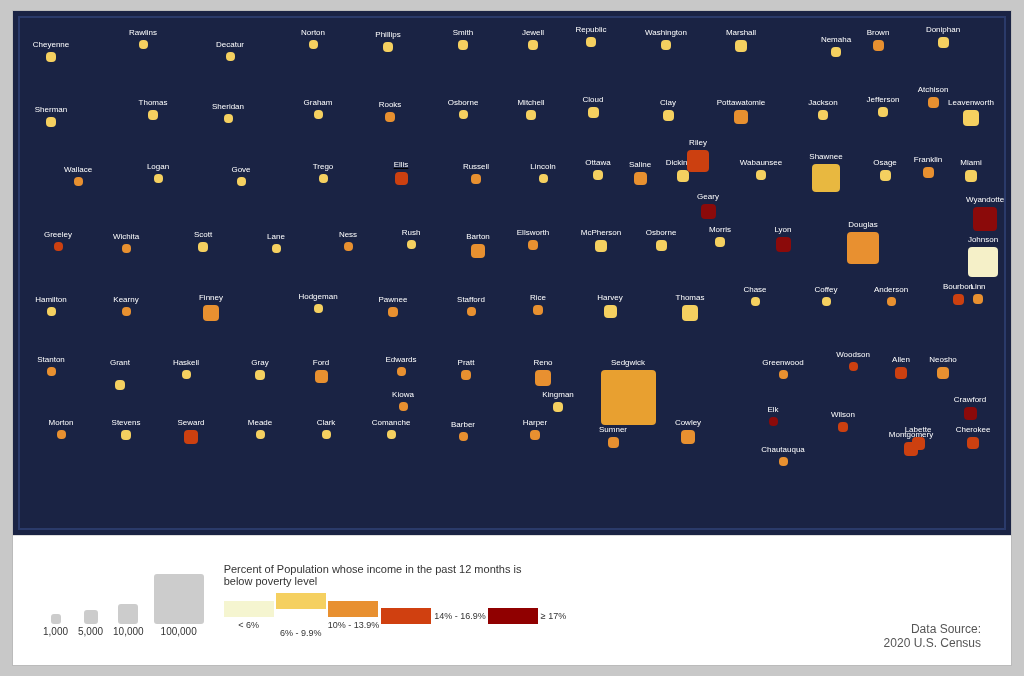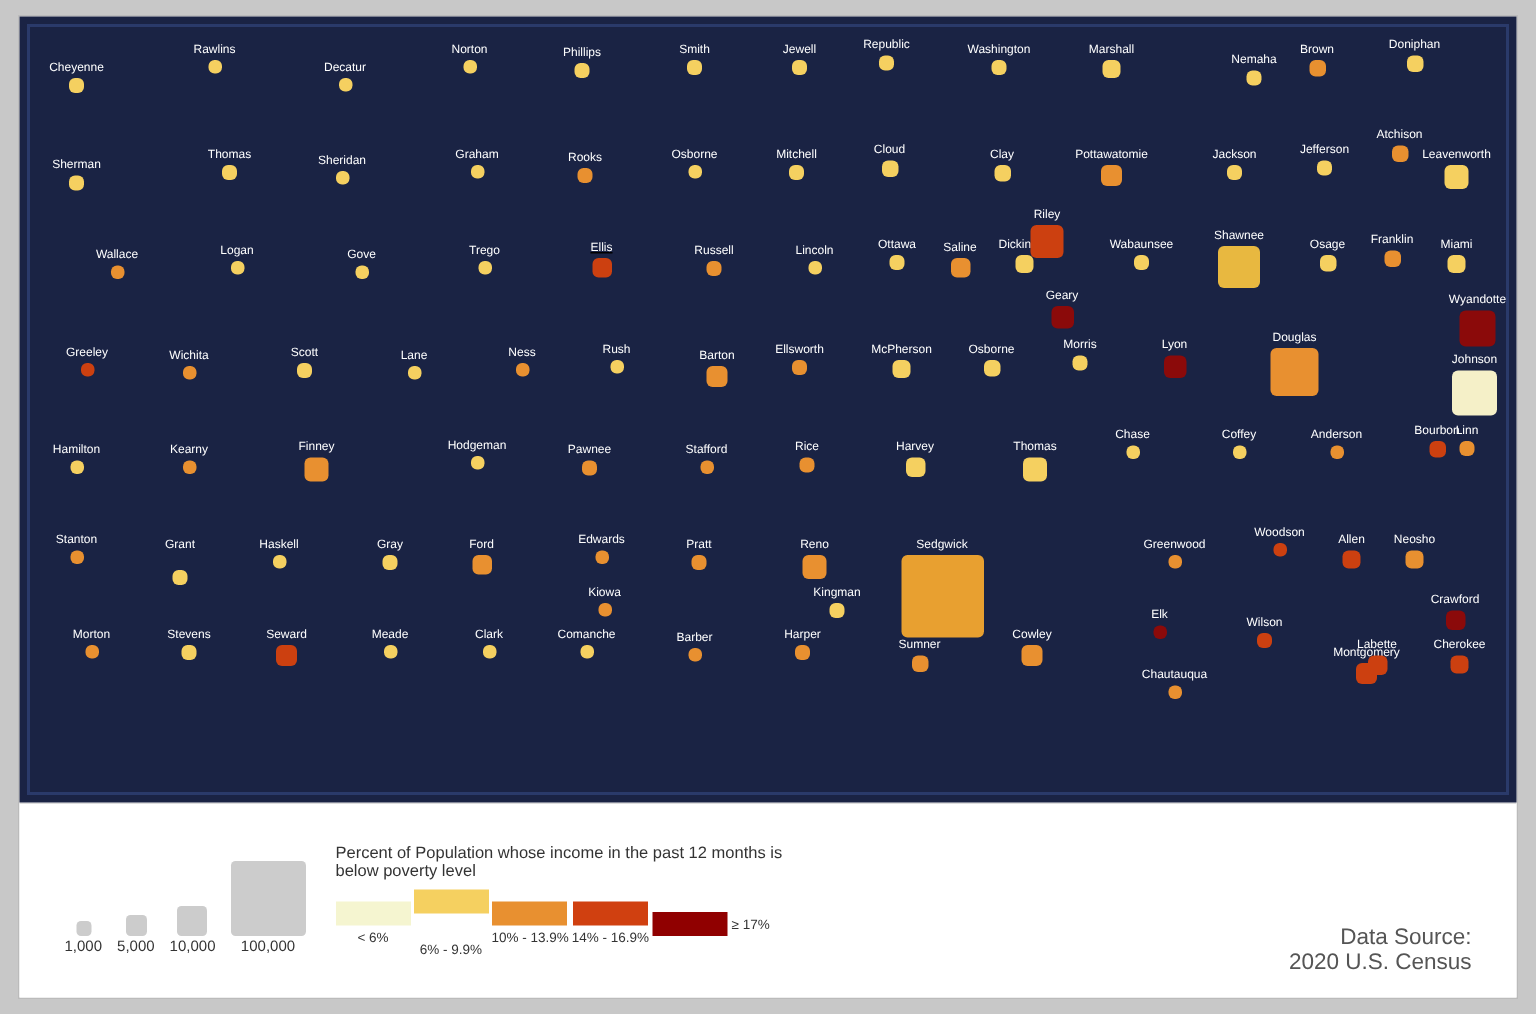--- a/index.html
+++ b/index.html
@@ -80,21 +80,21 @@
     .color-swatch {
       height: 16px;
       width: 50px;
     }
     .color-label {
       font-size: 9px;
       color: #333;
       white-space: nowrap;
     }
     .data-source {
-      font-size: 15px;
+      font-size: 12px;
       color: #555;
       text-align: right;
       align-self: flex-end;
       padding-bottom: 5px;
     }
 
     
     .county {
       position: absolute;
       display: flex;
@@ -580,21 +580,21 @@
             <div class="color-label">&lt; 6%</div>
           </div>
           <div style="display: flex; flex-direction: column; align-items: center; gap: 19px;">
             <div class="color-swatch" style="background: rgb(245, 208, 96);"></div>
             <div class="color-label">6% - 9.9%</div>
           </div>
           <div style="display: flex; flex-direction: column; align-items: center; gap: 3px;">
             <div class="color-swatch" style="background: rgb(232, 144, 48);"></div>
             <div class="color-label">10% - 13.9%</div>
           </div>
-          <div style="display: flex; flex-direction: column; align-items: center; gap: 3px;">
+          <div style="display: flex; flex-direction: row; align-items: center; gap: 3px;">
             <div class="color-swatch" style="background: rgb(208, 64, 16);"></div>
             <div class="color-label">14% - 16.9%</div>
           </div>
           <div style="display: flex; flex-direction: row; align-items: center; gap: 3px;">
             <div class="color-swatch" style="background: rgb(144, 0, 0);"></div>
             <div class="color-label">≥ 17%</div>
           </div>
         </div>
     </div>
     <div class="data-source">Data Source:<br>2020 U.S. Census</div>

